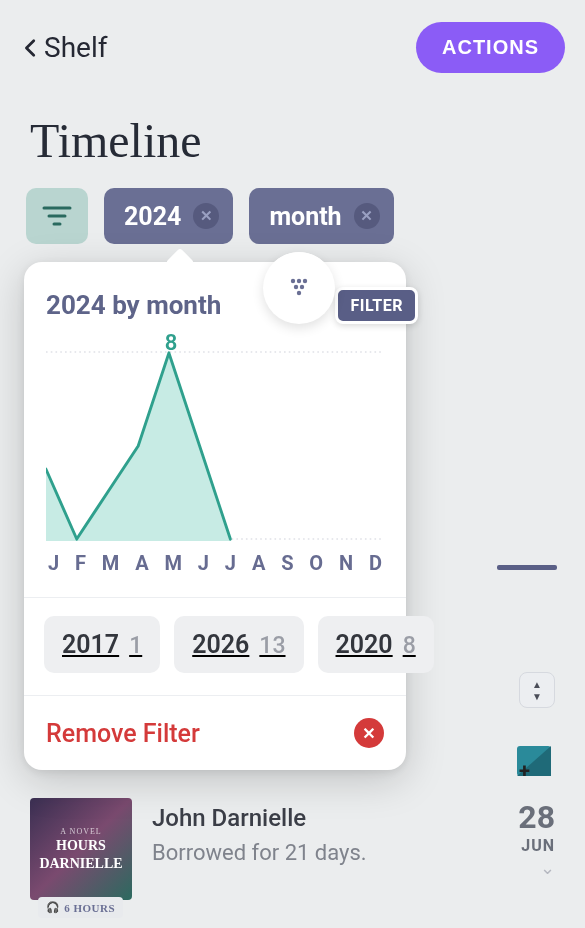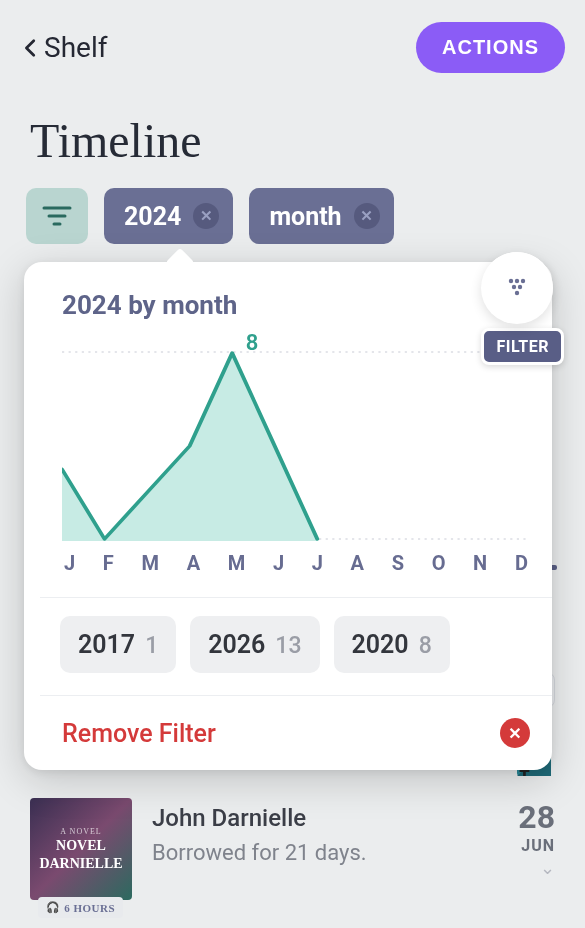--- a/index.html
+++ b/index.html
@@ -83,26 +83,25 @@
     align-items: center;
     justify-content: center;
     font-size: 15px;
     color: #9aa0c2;
   }
   
   .popup {
     position: absolute;
     left: 24px;
     top: 262px;
-    width: 528px;
+    width: 382px;
     background: #fff;
     border-radius: 18px;
     box-shadow: 0 10px 40px rgba(0,0,0,0.18), 0 2px 8px rgba(0,0,0,0.08);
     z-index: 10;
-    padding-left: 16px;
   }
   .popup::before {
     content: "";
     position: absolute;
     top: -10px;
     left: 146px;
     width: 20px;
     height: 20px;
     background: #fff;
     transform: rotate(45deg);
@@ -115,22 +114,22 @@
   .popup-title {
     font-size: 26px;
     font-weight: 700;
     color: #5e6489;
   }
   .filter-badge-wrap {
     position: absolute;
     top: -10px;
     right: -12px;
     display: flex;
-    flex-direction: column;
-    align-items: flex-start;
+    flex-direction: row;
+    align-items: flex-end;
   }
   .badge-circle {
     width: 72px;
     height: 72px;
     background: #fff;
     border-radius: 50%;
     display: flex;
     align-items: center;
     justify-content: center;
     box-shadow: 0 4px 12px rgba(0,0,0,0.12);
@@ -185,20 +184,21 @@
     border-top: 1px solid #eceef1;
   }
   .year-chip {
     background: #eeeff1;
     border-radius: 10px;
     padding: 14px 18px;
     display: flex;
     align-items: baseline;
     gap: 10px;
     cursor: pointer;
+    text-decoration: underline;
   }
   .year-chip .yr { font-size: 25px; font-weight: 600; color: #33363d; }
   .year-chip .ct { font-size: 23px; font-weight: 500; color: #9a9da6; }
   .remove-row {
     border-top: 1px solid #eceef1;
     padding: 22px 22px;
     display: flex;
     align-items: center;
     justify-content: space-between;
   }
@@ -398,21 +398,21 @@
 <svg class="stack-icon" viewBox="0 0 44 42">
   <rect x="4" y="6" width="34" height="30" rx="3" fill="#2a8a9a"></rect>
   <path d="M4 6 L38 36" stroke="#fff" stroke-width="0"></path>
   <polygon points="4,36 38,6 38,36" fill="#1f6a78"></polygon>
   <text x="6" y="38" font-size="20" fill="#222" font-weight="700">+</text>
 </svg>
 
 <div class="list-item">
   <div class="cover">
     <div class="cover-top">A NOVEL</div>
-    <div class="cover-name">NOVEL</div>
+    <div class="cover-name">HOURS</div>
     <div class="cover-name">DARNIELLE</div>
     <div class="duration-tag">
       <span>🎧</span>
       <span>6 HOURS</span>
     </div>
   </div>
   <div class="item-meta">
     <div class="item-author">John Darnielle</div>
     <div class="item-status">Borrowed for 21 days.</div>
   </div>

